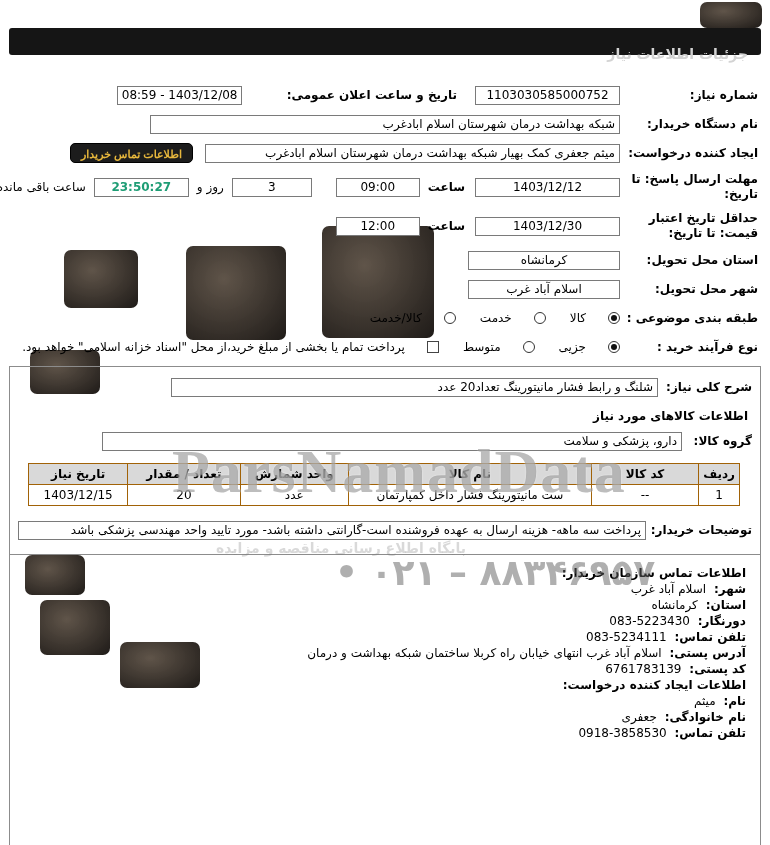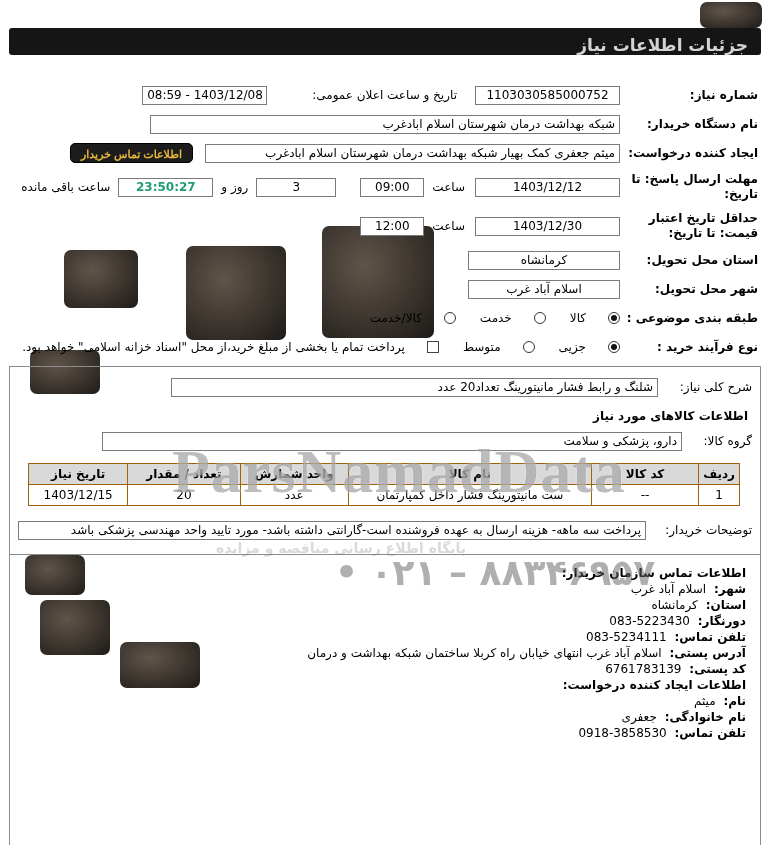--- a/index.html
+++ b/index.html
@@ -36,39 +36,39 @@
     position:absolute; z-index:3; top:540px; left:216px;
     font-size:14px; font-weight:bold;
     color:rgba(120,120,120,0.28);
     pointer-events:none;
   }
   
   .titlebar {
     position:relative; z-index:2;
     margin:28px 9px 0 9px; height:27px; line-height:27px;
     background:#151515; color:#d3d3d3;
-    font-weight:bold; font-size:17px;
-    padding:4px 13px; border-radius:3px;
+    font-weight:bold; font-size:14px;
+    padding:13px 13px; border-radius:3px;
   }
   
   .form-area { position:relative; z-index:2; padding:30px 12px 0 12px; }
   .frow { display:flex; align-items:center; margin-bottom:9px; min-height:20px; }
   .lblcol { width:138px; font-weight:bold; flex-shrink:0; line-height:15px; }
-  .lbl { font-weight:normal; white-space:nowrap; }
+  .lbl { font-weight:bold; white-space:nowrap; }
   .txt { white-space:nowrap; }
   .ibox {
     border:1px solid #7a7a7a; background:#fff;
     height:19px; line-height:17px; padding:0 4px;
     font-size:12px; flex-shrink:0; overflow:hidden; white-space:nowrap;
   }
   .center { text-align:center; }
   .rtxt { text-align:right; }
   .countdown { color:#1f9d75; font-weight:bold; }
   .w145{width:145px} .w125{width:125px} .w470{width:470px} .w415{width:415px}
-  .w72{width:64px} .w80{width:80px} .w95{width:95px} .w152{width:152px}
+  .w72{width:84px} .w80{width:80px} .w95{width:95px} .w152{width:152px}
   .w487{width:487px} .w580{width:580px} .wflex{flex:1 1 auto}
   .mr8{margin-right:8px} .mr10{margin-right:10px} .mr12{margin-right:12px}
   .mr18{margin-right:18px} .mr24{margin-right:24px} .mr45{margin-right:45px}
   .btn-dark {
     background:#1c1c1c; color:#e7b73c;
     font-size:11px; font-weight:bold;
     height:20px; line-height:20px; padding:0 10px;
     border:1px solid #000; border-radius:5px;
     white-space:nowrap; cursor:pointer; flex-shrink:0;
   }

